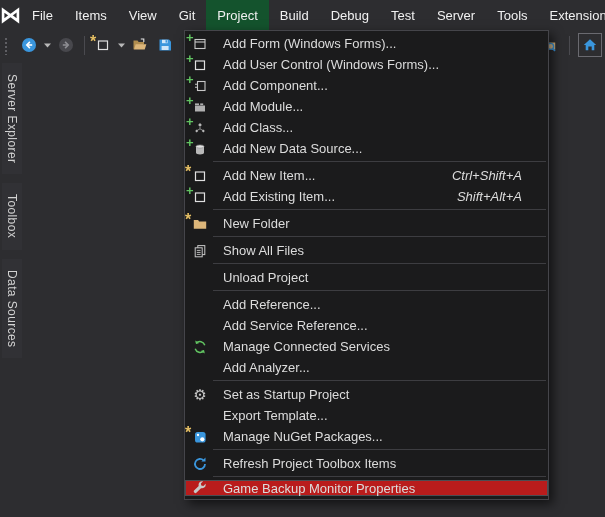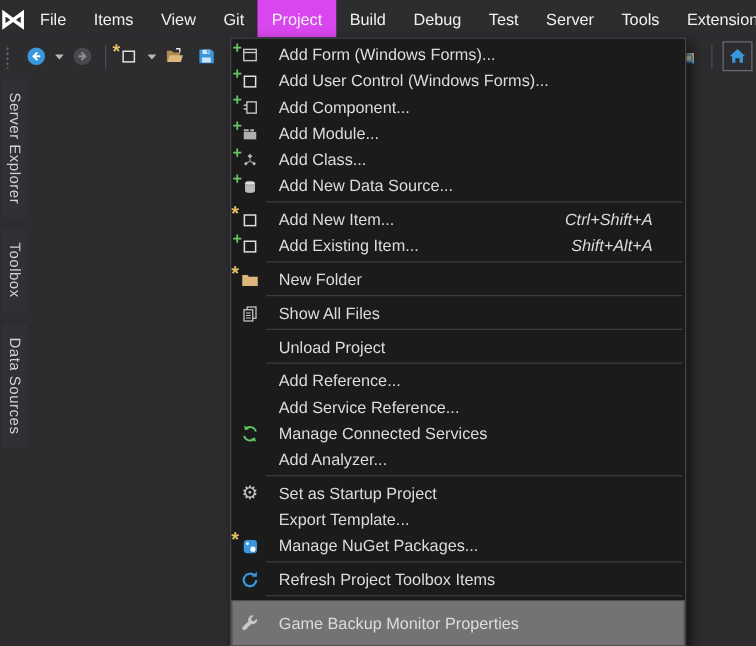--- a/index.html
+++ b/index.html
@@ -8,21 +8,21 @@
     background:#2d2d30;
     font-family:"Liberation Sans",sans-serif;
     -webkit-font-smoothing:antialiased;
   }
   .app{position:relative;width:605px;height:517px;overflow:hidden;}
 
   
   .menubar{height:30px;display:flex;align-items:stretch;background:#2d2d30;color:#f1f1f1;font-size:13px;white-space:nowrap;}
   .vs-logo{width:36px;display:flex;align-items:center;justify-content:center;color:#ffffff;font-size:21px;font-weight:bold;}
   .mb-item{display:flex;align-items:center;padding:0 11px;cursor:default;}
-  .mb-item.active{background:#d946ef;}
+  .mb-item.active{background:#14532d;}
 
   
   .toolbar{height:30px;display:flex;align-items:center;position:relative;background:#2d2d30;}
   .tb-left{display:flex;align-items:center;margin-left:3px;gap:1px;}
   .tb-right{position:absolute;right:3px;top:0;height:30px;display:flex;align-items:center;gap:3px;}
   .tbtn{width:24px;height:24px;display:flex;align-items:center;justify-content:center;position:relative;}
   .tbtn.caret{width:11px;}
   .tbtn.framed{width:22px;height:22px;border:1px solid #6a6a70;}
   .tb-sep{width:1px;height:19px;background:#4a4a4f;margin:0 5px;}
   .tb-grip{width:5px;height:19px;margin-right:8px;
@@ -38,21 +38,21 @@
   }
 
   
   .dropdown{
     position:absolute;left:184px;top:30px;width:363px;z-index:10;
     background:#1b1b1c;border:1px solid #45454a;
     box-shadow:4px 4px 10px rgba(0,0,0,.6);
     padding:2px 0 3px 0;color:#dcdcdc;font-size:13px;
   }
   .mrow{height:21px;display:flex;align-items:center;padding-left:5px;cursor:default;}
-  .mrow.hl{height:37px;background:#737373;box-shadow:inset 0 0 0 1px #4d4d52;}
+  .mrow.hl{height:16px;background:#b91c1c;box-shadow:inset 0 0 0 1px #4d4d52;}
   .mi{width:20px;height:18px;margin-right:13px;position:relative;display:flex;align-items:center;justify-content:center;flex:none;}
   .mi .glyph{font-size:15px;line-height:1;}
   .badge{position:absolute;font-weight:bold;line-height:1;pointer-events:none;text-shadow:0 0 2px #1b1b1c;}
   .badge.plus{color:#62c462;font-size:13px;top:-4px;left:-4px;}
   .badge.sparkle{color:#e6c065;font-size:16px;top:-3px;left:-5px;}
   .mlabel{white-space:nowrap;text-align:right;}
   .mshort{margin-left:auto;padding-right:26px;white-space:nowrap;font-style:italic;}
   .msep{height:1px;background:#3d3d41;margin:2px 2px 3px 28px;}
 </style>
 </head>

